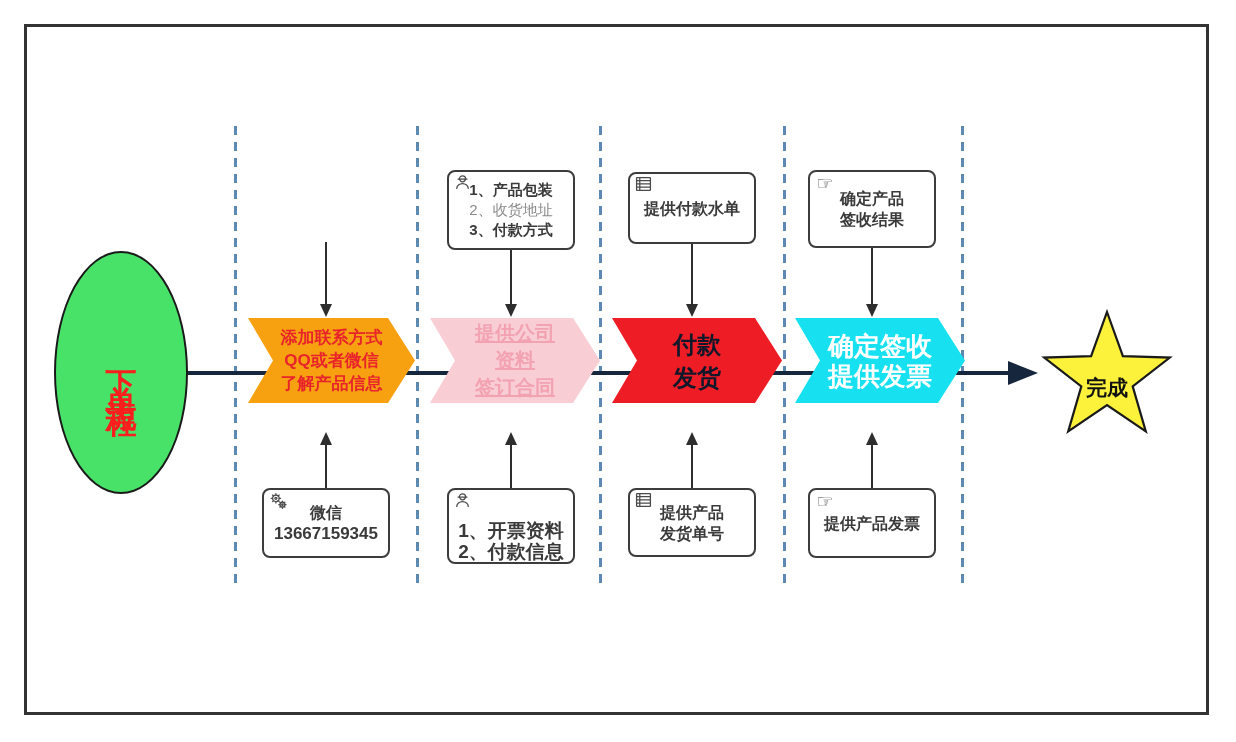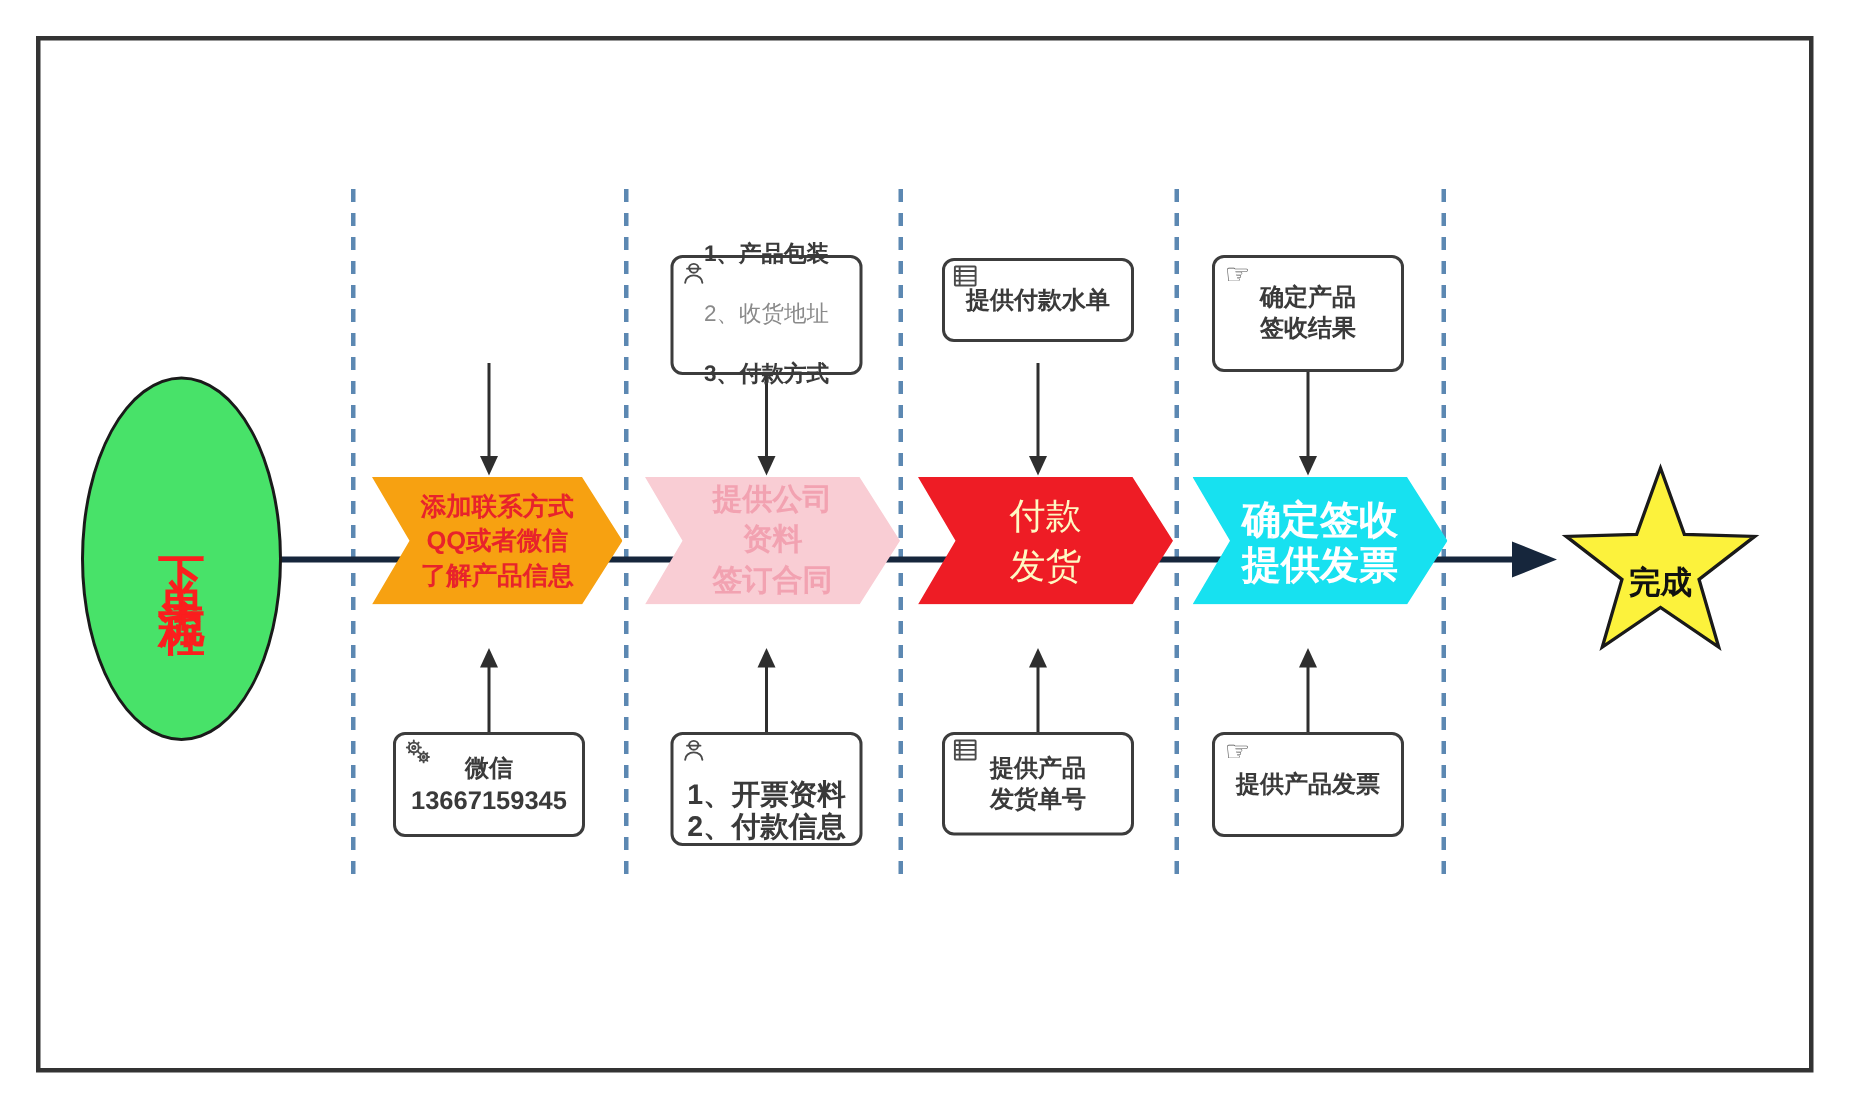--- a/index.html
+++ b/index.html
@@ -19,34 +19,34 @@
     font-size:31px;font-weight:bold;letter-spacing:13px;line-height:1;}
   
   .flow-line{position:absolute;left:186px;top:371px;width:824px;height:4px;background:#16263c;z-index:2;}
   .flow-arrowhead{position:absolute;left:1008px;top:361px;width:0;height:0;
     border-left:30px solid #16263c;border-top:12px solid transparent;border-bottom:12px solid transparent;z-index:2;}
   
   .stage{position:absolute;top:318px;height:85px;z-index:3;display:flex;flex-direction:column;
     align-items:center;justify-content:center;text-align:center;
     clip-path:polygon(0 0,calc(100% - 27px) 0,100% 50%,calc(100% - 27px) 100%,0 100%,25px 50%);}
   .stage1{left:248px;width:167px;background:#f7a111;color:#e8232b;font-size:17px;font-weight:bold;line-height:23px;}
-  .stage2{left:430px;width:170px;background:#f9cdd4;color:#f2a2b1;font-size:20px;font-weight:bold;line-height:27px;}
-  .stage3{left:612px;width:170px;background:#ee1c25;color:#fef9c3;font-size:24px;font-weight:normal;line-height:33px;align-items:center;}
+  .stage2{left:430px;width:170px;background:#f9cdd4;color:#f2a2b1;font-size:20px;font-weight:bold;line-height:27px;text-decoration:underline;}
+  .stage3{left:612px;width:170px;background:#ee1c25;color:#0f172a;font-size:24px;font-weight:bold;line-height:33px;align-items:center;}
   .stage4{left:795px;width:170px;background:#17e1f0;color:#ffffff;font-size:26px;font-weight:bold;line-height:30px;}
   .stage span{display:block;}
   
   .note{position:absolute;width:128px;background:#ffffff;border:2px solid #3c3c3c;border-radius:8px;
     box-sizing:border-box;display:flex;flex-direction:column;align-items:center;justify-content:center;
     color:#3a3a3a;font-weight:bold;font-size:16px;line-height:21px;z-index:3;text-align:center;}
   .note .icon{position:absolute;left:5px;top:2px;width:20px;height:20px;color:#4a4a4a;}
   .note .icon svg{display:block;}
   .hand-glyph{font-size:19px;line-height:19px;font-weight:normal;}
   .nT1{left:262px;top:172px;height:70px;}
-  .nT2{left:447px;top:170px;height:80px;font-size:15px;line-height:20px;gap:20px;}
-  .nT3{left:628px;top:172px;height:56px;}
+  .nT2{left:447px;top:170px;height:80px;font-size:15px;line-height:20px;}
+  .nT3{left:628px;top:172px;height:72px;}
   .nT4{left:808px;top:170px;height:78px;}
   .nB1{left:262px;top:488px;height:70px;}
   .nB2{left:447px;top:488px;height:76px;font-size:19px;line-height:21px;justify-content:flex-end;}
   .nB3{left:628px;top:488px;height:69px;}
   .nB4{left:808px;top:488px;height:70px;}
   .note .dim{color:#8a8a8a;font-weight:normal;}
   .num-line{font-size:17px;}
   
   .conn{position:absolute;width:2px;background:#2e2e2e;z-index:2;}
   .cT1{left:325px;top:242px;height:62px;}

